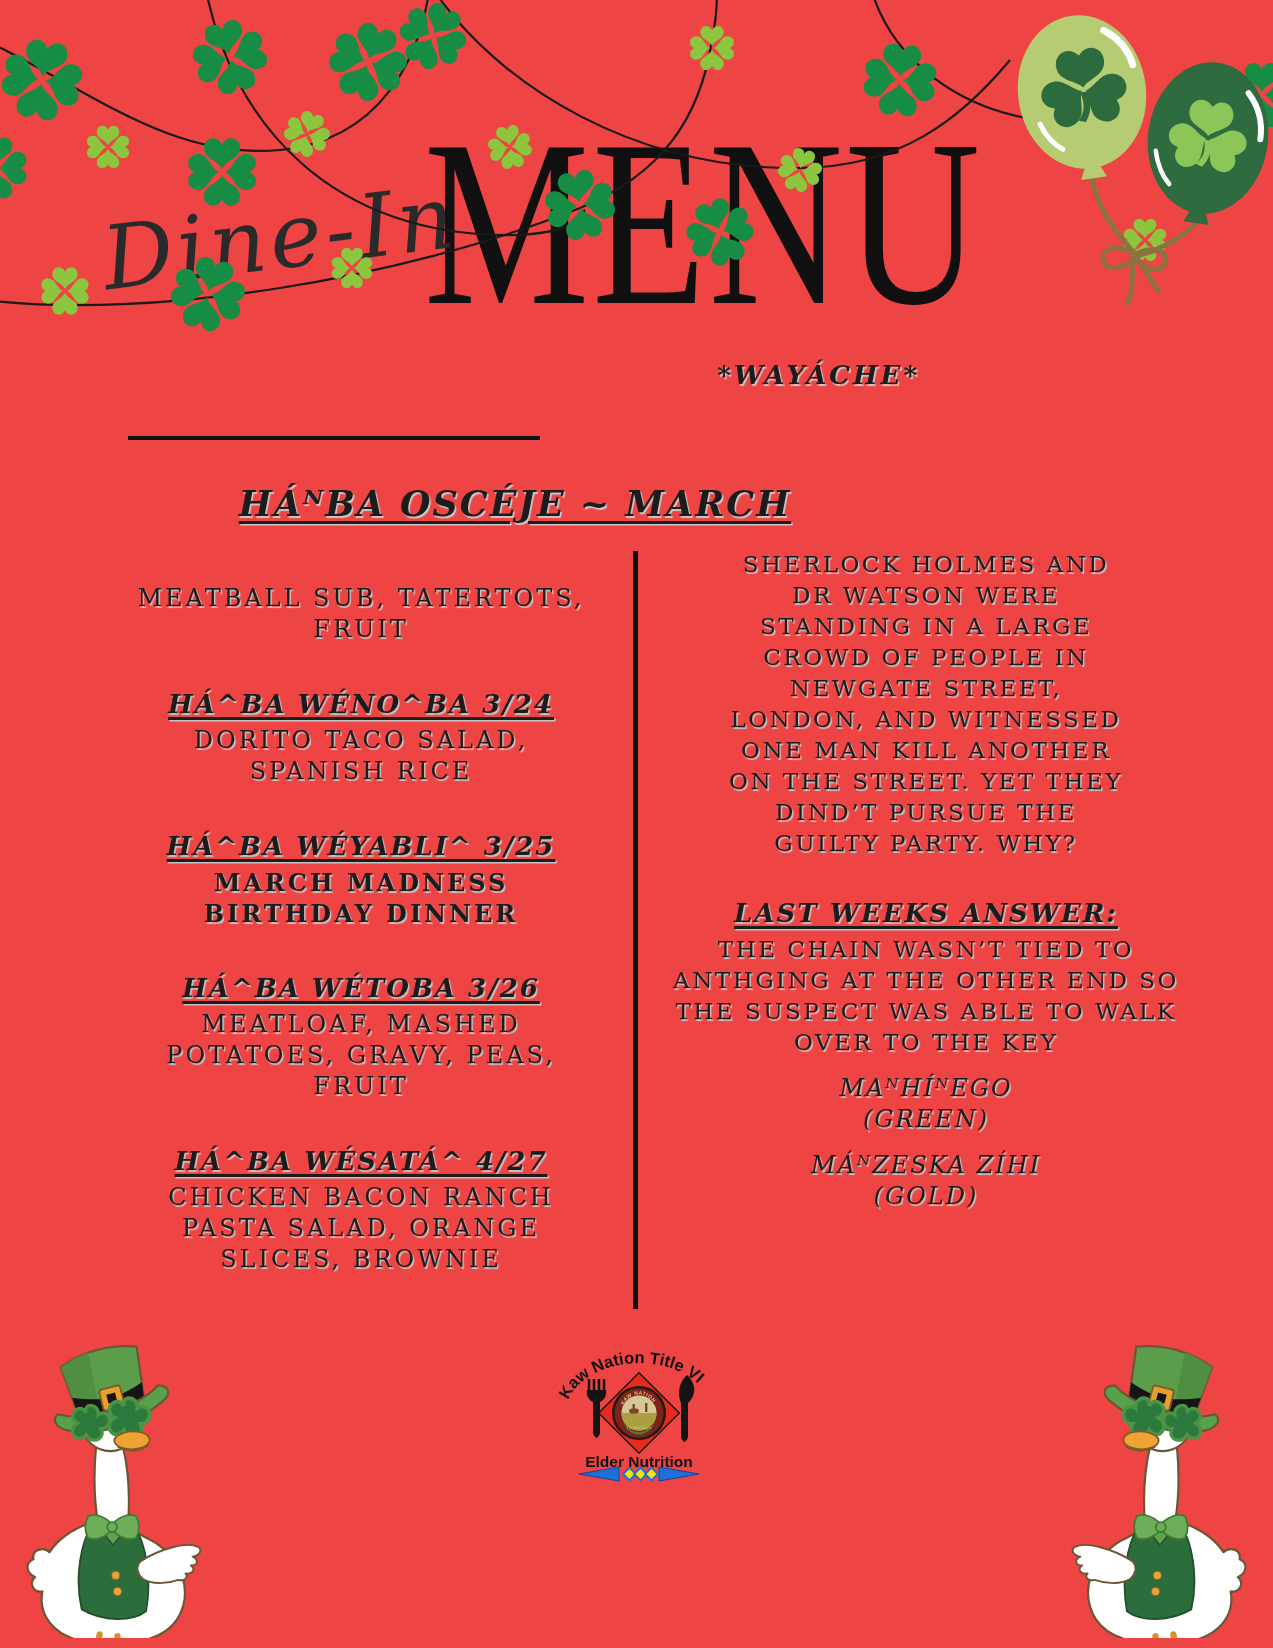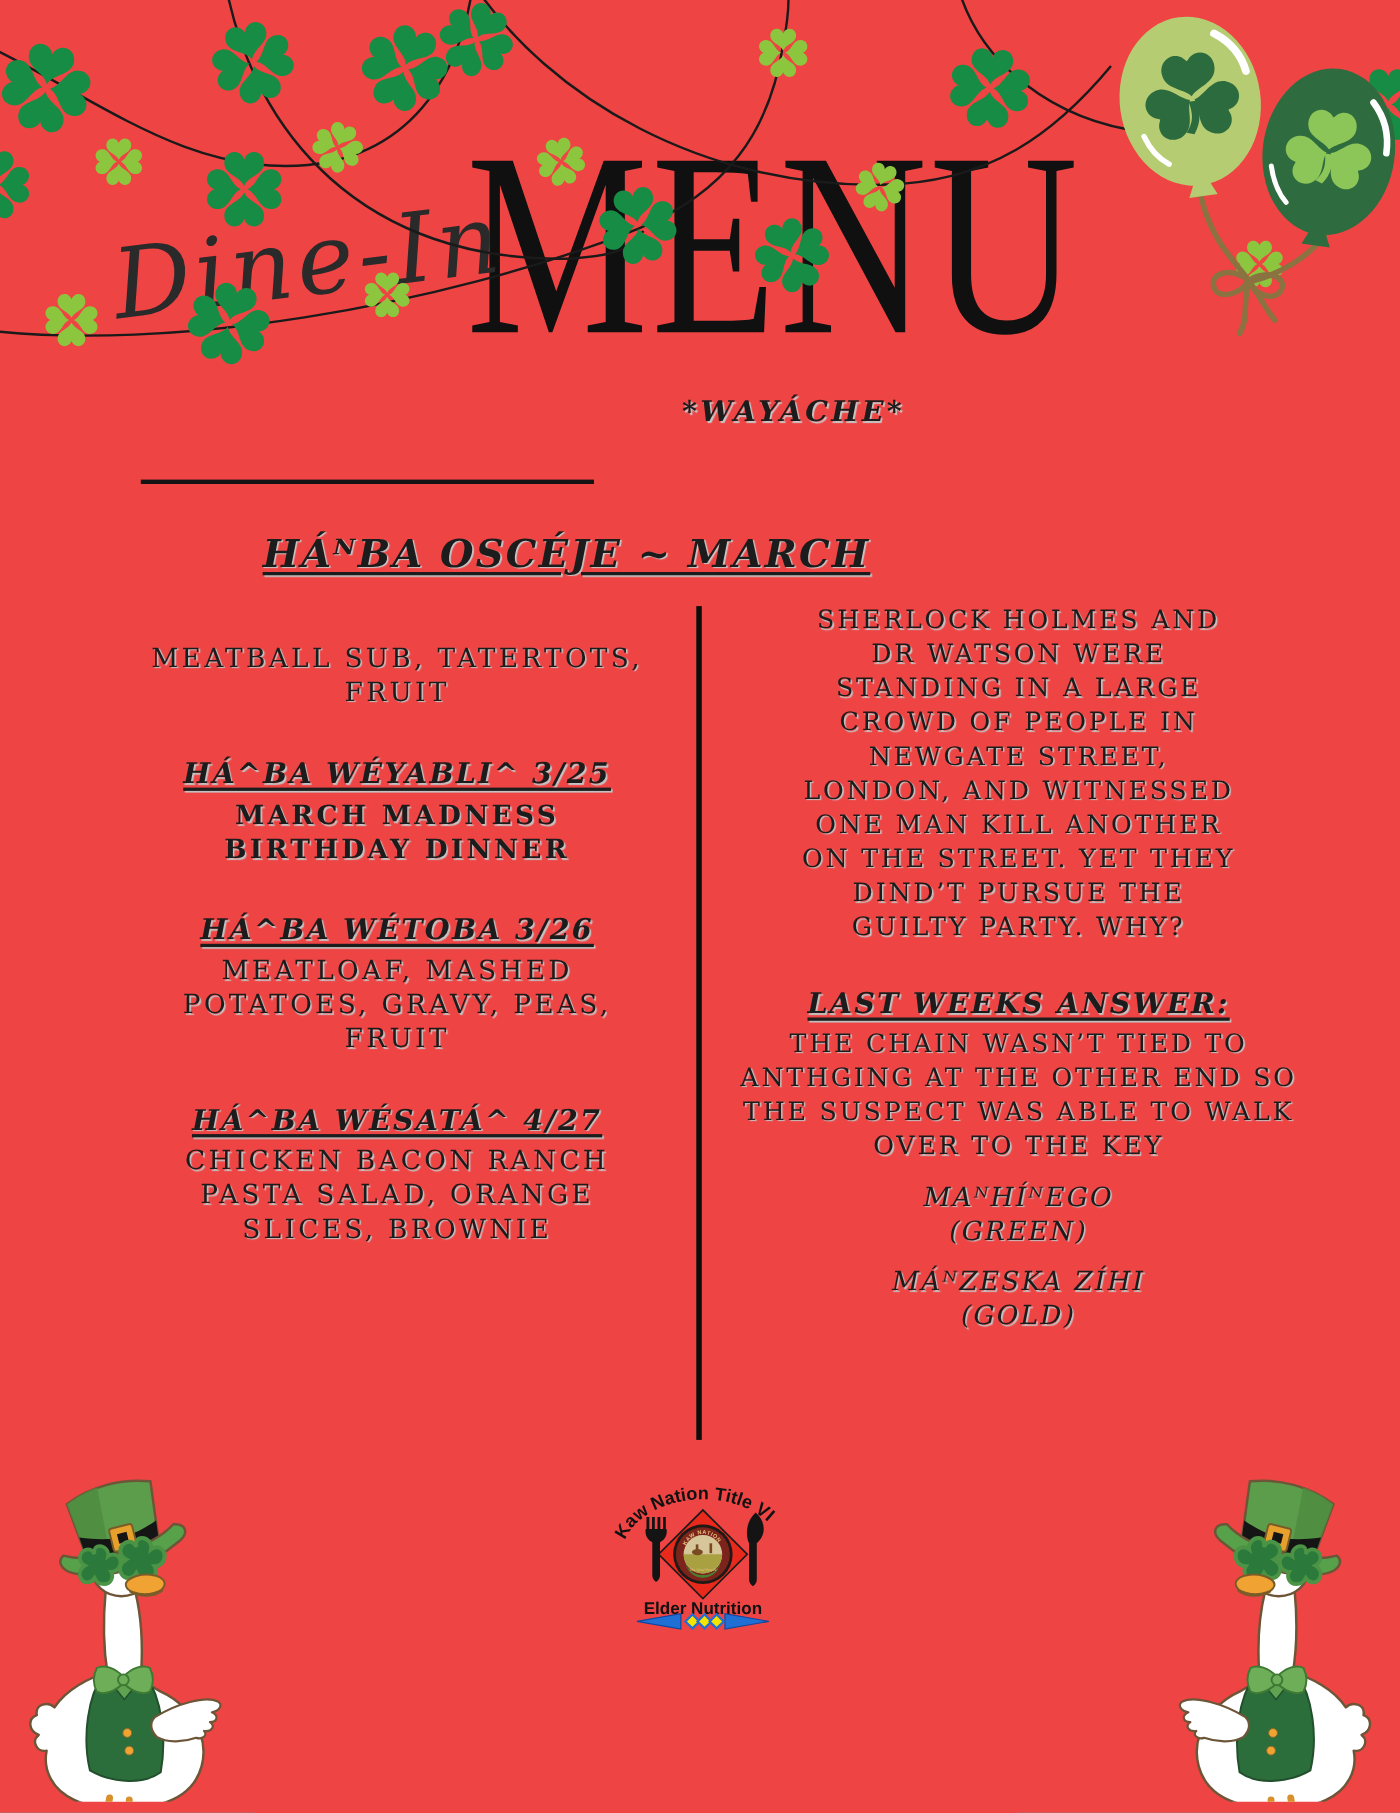--- a/index.html
+++ b/index.html
@@ -4,21 +4,21 @@
 <style>
   html,body{margin:0;padding:0;background:#888;}
   .page{position:relative;width:1273px;height:1648px;background:#ef4444;overflow:hidden;margin:0 auto;
         font-family:"DejaVu Serif","DejaVu Sans",serif;color:#1c1c1c;}
   .abs{position:absolute;}
   
   .script-title{left:102px;top:186px;font-size:88px;font-style:italic;color:#2a2a2a;
     transform:rotate(-7deg);letter-spacing:4px;z-index:3;}
   .main-title{left:424px;top:104px;font-size:238px;line-height:1;font-family:"Liberation Serif",serif;
     letter-spacing:4px;color:#101010;transform:scaleX(0.78);transform-origin:left top;z-index:2;}
-  .subtitle{left:620px;top:360px;width:300px;text-align:left;font-size:26px;font-weight:bold;
+  .subtitle{left:620px;top:360px;width:300px;text-align:right;font-size:26px;font-weight:bold;
     font-style:italic;letter-spacing:3px;z-index:4;text-shadow:1.5px 1.5px 1px #c9c9c9;}
   .rule{left:128px;top:436px;width:412px;height:4px;background:#141414;}
   .month-heading{left:0;top:483px;width:1030px;text-align:center;font-size:35px;font-weight:bold;
     font-style:italic;letter-spacing:2px;text-decoration:underline;text-decoration-thickness:3px;
     text-underline-offset:5px;text-shadow:1.5px 1.5px 1px #c9c9c9;}
   .decor{left:0;top:0;z-index:5;pointer-events:none;}
   
   .divider{left:633px;top:551px;width:5px;height:758px;background:#0d0d0d;}
   .col{text-align:center;text-shadow:1.5px 1.5px 1px #c4c4c4;}
   .col-left{left:112px;top:583px;width:498px;}
@@ -197,20 +197,25 @@
   <div class="abs month-heading">HÁᴺBA OSCÉJE ~ MARCH</div>
 
   <div class="abs divider"></div>
 
   <div class="abs col col-left">
     <div class="item">
       <div class="lines">MEATBALL SUB, TATERTOTS,
 FRUIT</div>
     </div>
     <div class="item">
+      <div class="item-heading">HÁ^BA WÉNO^BA 3/24</div>
+      <div class="lines">DORITO TACO SALAD,
+SPANISH RICE</div>
+    </div>
+    <div class="item">
       <div class="item-heading">HÁ^BA WÉYABLI^ 3/25</div>
       <div class="lines strong">MARCH MADNESS
 BIRTHDAY DINNER</div>
     </div>
     <div class="item">
       <div class="item-heading">HÁ^BA WÉTOBA 3/26</div>
       <div class="lines">MEATLOAF, MASHED
 POTATOES, GRAVY, PEAS,
 FRUIT</div>
     </div>

